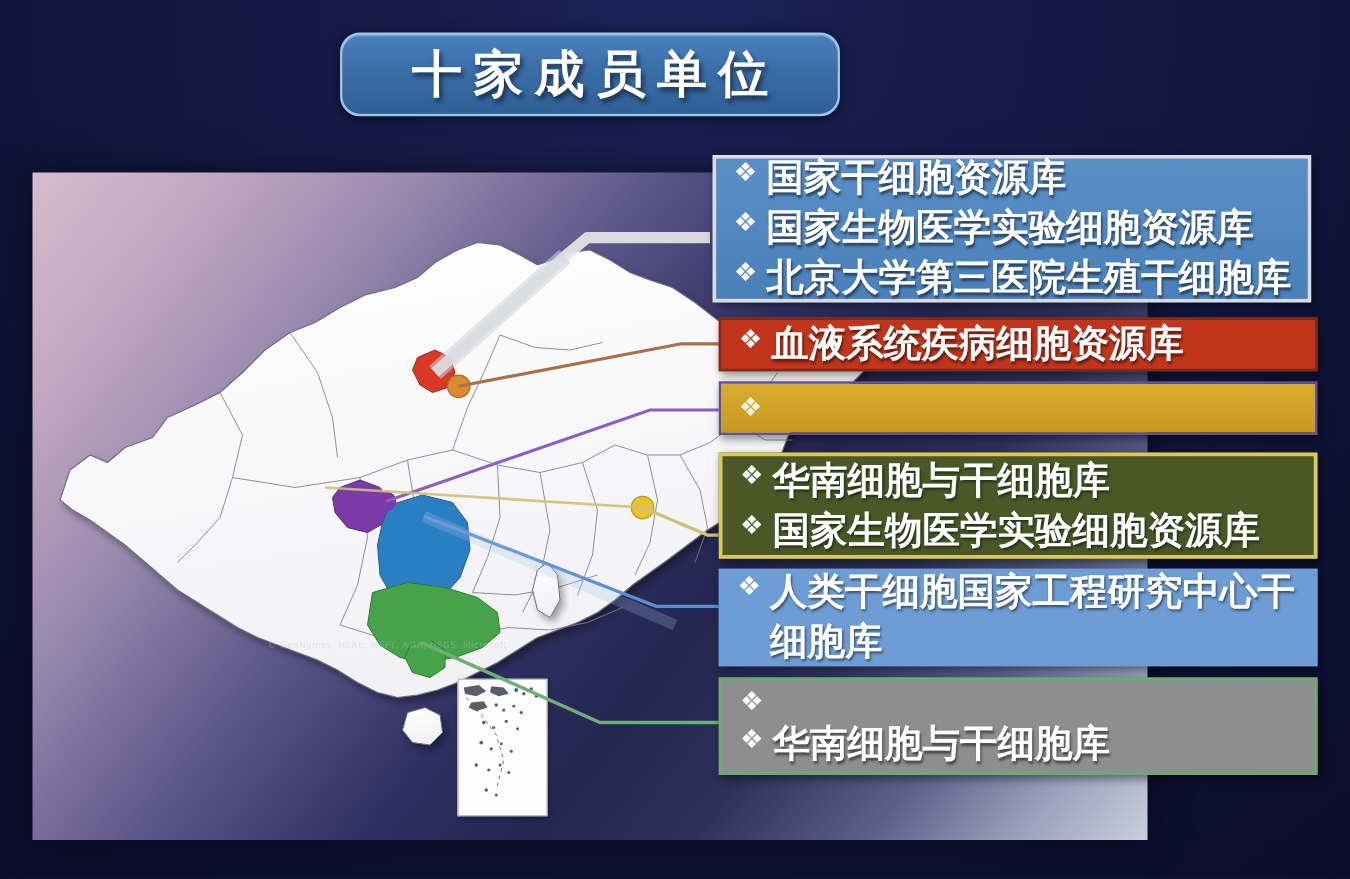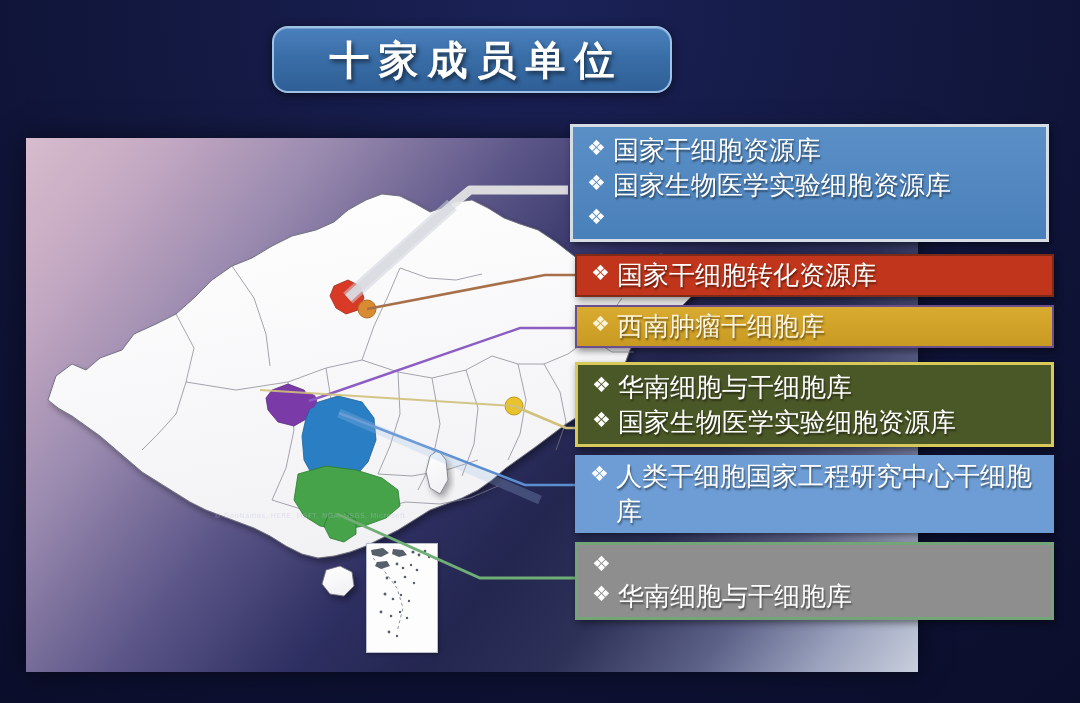--- a/index.html
+++ b/index.html
@@ -62,21 +62,21 @@
     display:flex;flex-direction:column;justify-content:center;
     padding:6px 10px 6px 14px;
     box-shadow:2px 3px 7px rgba(0,0,0,.45);
   }
   .row{display:flex;align-items:flex-start;line-height:1.33;}
   .bullet{
     flex:0 0 auto;width:26px;font-size:21px;line-height:1.45;
     text-align:left;
   }
   .label{
-    font-size:26px;font-weight:normal;
+    font-size:30px;font-weight:bold;
     text-shadow:1px 2px 2px rgba(0,0,0,.5);
   }
 
   #box0{left:570px;top:124px;width:479px;height:118px;
         background:linear-gradient(180deg,#5a8fc6 0%,#4a80ba 100%);
         border:3px solid #d7dde4;}
   #box0 .label,#box0 .bullet{color:#ffffff;}
 
   #box1{left:575px;top:254px;width:479px;height:43px;
         background:#c0351b;border:2px solid #7e2a16;}
@@ -237,34 +237,34 @@
     <div class="row">
       <span class="bullet">❖</span>
       <span class="label">国家干细胞资源库</span>
     </div>
     <div class="row">
       <span class="bullet">❖</span>
       <span class="label">国家生物医学实验细胞资源库</span>
     </div>
     <div class="row">
       <span class="bullet">❖</span>
+      <span class="label">北京大学第三医院生殖干细胞库</span>
     </div>
   </div>
 
   <div class="box" id="box1">
     <div class="row">
       <span class="bullet">❖</span>
-      <span class="label">国家干细胞转化资源库</span>
+      <span class="label">血液系统疾病细胞资源库</span>
     </div>
   </div>
 
   <div class="box" id="box2">
     <div class="row">
       <span class="bullet">❖</span>
-      <span class="label">西南肿瘤干细胞库</span>
     </div>
   </div>
 
   <div class="box" id="box3">
     <div class="row">
       <span class="bullet">❖</span>
       <span class="label">华南细胞与干细胞库</span>
     </div>
     <div class="row">
       <span class="bullet">❖</span>

